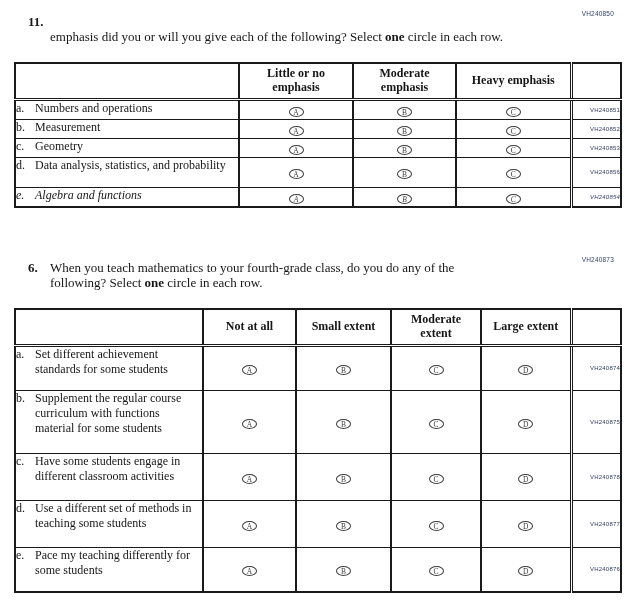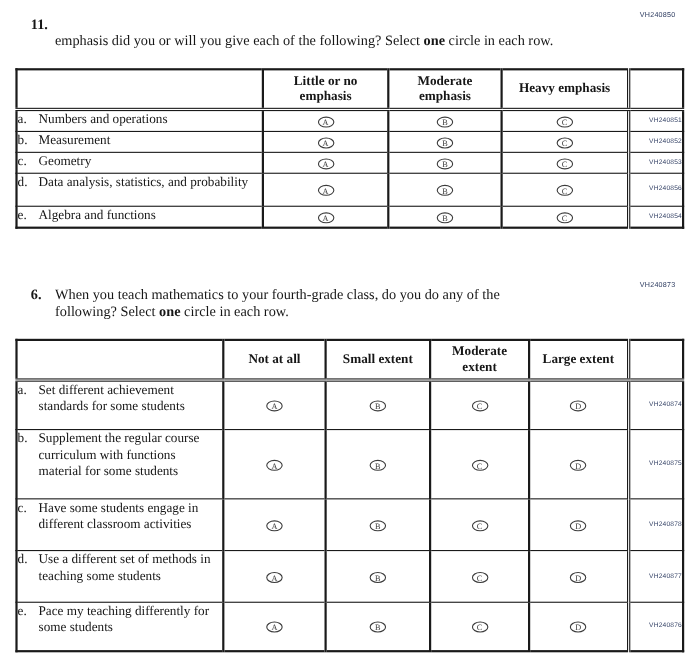--- a/index.html
+++ b/index.html
@@ -90,21 +90,21 @@
           <td class="bub"><span class="bubble">C</span></td>
           <td class="code">VH240853</td>
         </tr>
         <tr style="height: 30px;">
           <td class="lbl"><span class="ltr">d.</span><span class="txt">Data analysis, statistics, and probability</span></td>
           <td class="bub"><span class="bubble">A</span></td>
           <td class="bub"><span class="bubble">B</span></td>
           <td class="bub"><span class="bubble">C</span></td>
           <td class="code">VH240856</td>
         </tr>
-        <tr style="height: 18px;">
+        <tr style="height: 18px; font-style: italic;">
           <td class="lbl"><span class="ltr">e.</span><span class="txt">Algebra and functions</span></td>
           <td class="bub"><span class="bubble">A</span></td>
           <td class="bub"><span class="bubble">B</span></td>
           <td class="bub"><span class="bubble">C</span></td>
           <td class="code">VH240854</td>
         </tr>
       </tbody>
     </table>
 
   <div class="question" id="q12">

